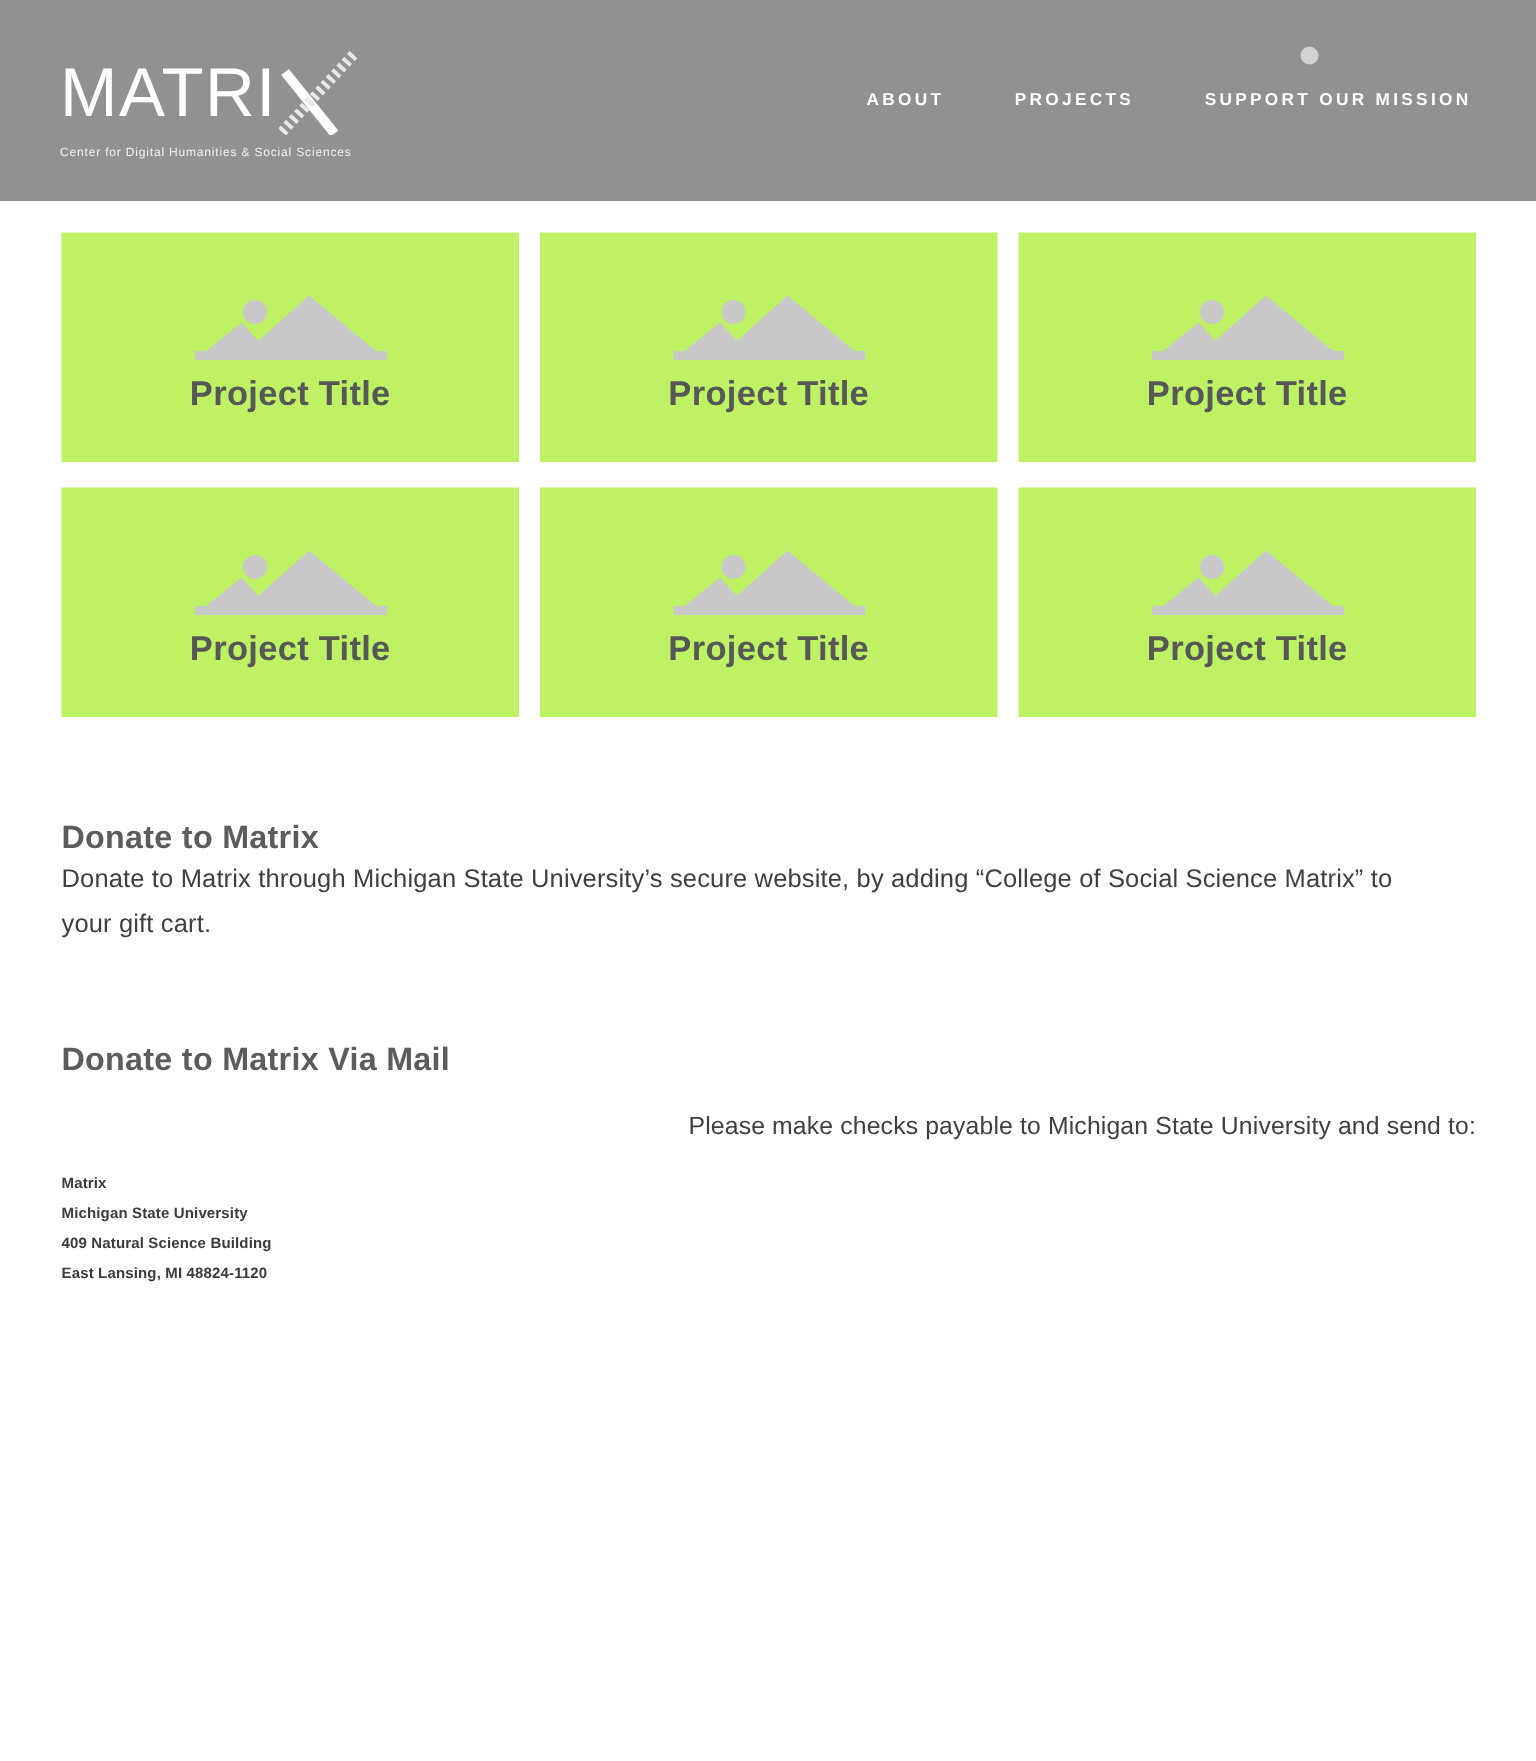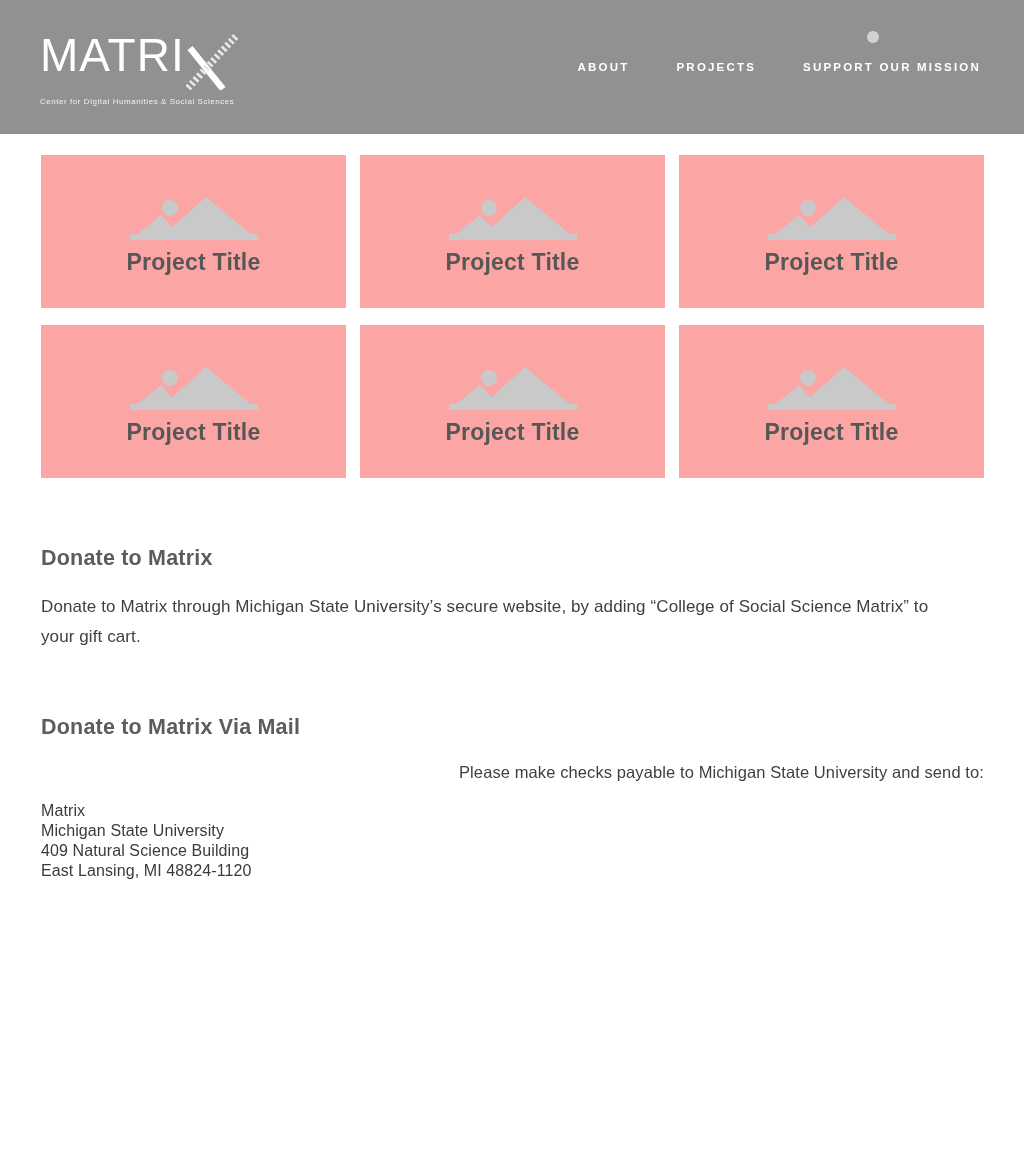--- a/index.html
+++ b/index.html
@@ -17,21 +17,21 @@
   .site-header {
     position: relative;
     height: 134px;
     background: #919191;
     display: flex;
     align-items: center;
     justify-content: space-between;
     padding: 0 43px 0 40px;
   }
   .logo { display: flex; flex-direction: column; cursor: pointer; margin-top: 4px; }
-  .logo-word { display: flex; align-items: flex-start; }
+  .logo-word { display: flex; align-items: center; }
   .logo-main {
     color: #ffffff;
     font-size: 46px;
     font-weight: 400;
     letter-spacing: 1px;
     line-height: 1;
     font-family: "Liberation Sans", sans-serif;
   }
   .logo-x-svg { margin-left: 1px; display: block; }
   .logo-tagline {
@@ -75,40 +75,39 @@
 
   .projects-grid {
     margin-top: 21px;
     display: grid;
     grid-template-columns: repeat(3, 1fr);
     column-gap: 14px;
     row-gap: 17px;
   }
   .project-card {
     height: 153px;
-    background: #fca5a5;
+    background: #bef264;
     display: flex;
     flex-direction: column;
     align-items: center;
     justify-content: center;
     padding-top: 8px;
     cursor: pointer;
   }
   .placeholder-icon { display: block; }
   .project-title {
     margin-top: 9px;
     color: #575757;
     font-size: 23px;
     font-weight: bold;
     letter-spacing: 0.2px;
   }
 
   .donate-section { margin-top: 68px; }
   .donate-body {
-    margin-top: 21px;
     max-width: 890px;
     color: #3f3f3f;
     font-size: 17px;
     line-height: 30px;
     letter-spacing: 0.1px;
   }
   .donate-button {
     margin-top: 28px;
     display: inline-block;
     background: #8a8a8a;
@@ -127,23 +126,24 @@
   .mail-lead {
     margin-top: 23px;
     color: #3f3f3f;
     font-size: 16.5px;
     letter-spacing: 0.1px;
     text-align: right;
   }
   .address { margin-top: 19px; }
   .address-line {
     color: #3b3b3b;
-    font-size: 16px;
+    font-size: 10px;
     line-height: 20px;
     letter-spacing: 0.1px;
+    font-weight: bold;
   }
 </style>
 </head>
 <body>
 
 <header class="site-header">
   <div class="logo">
     <div class="logo-word">
       <span class="logo-main">MATRI</span>
       <svg class="logo-x-svg" width="54" height="58" viewBox="0 0 54 58">

